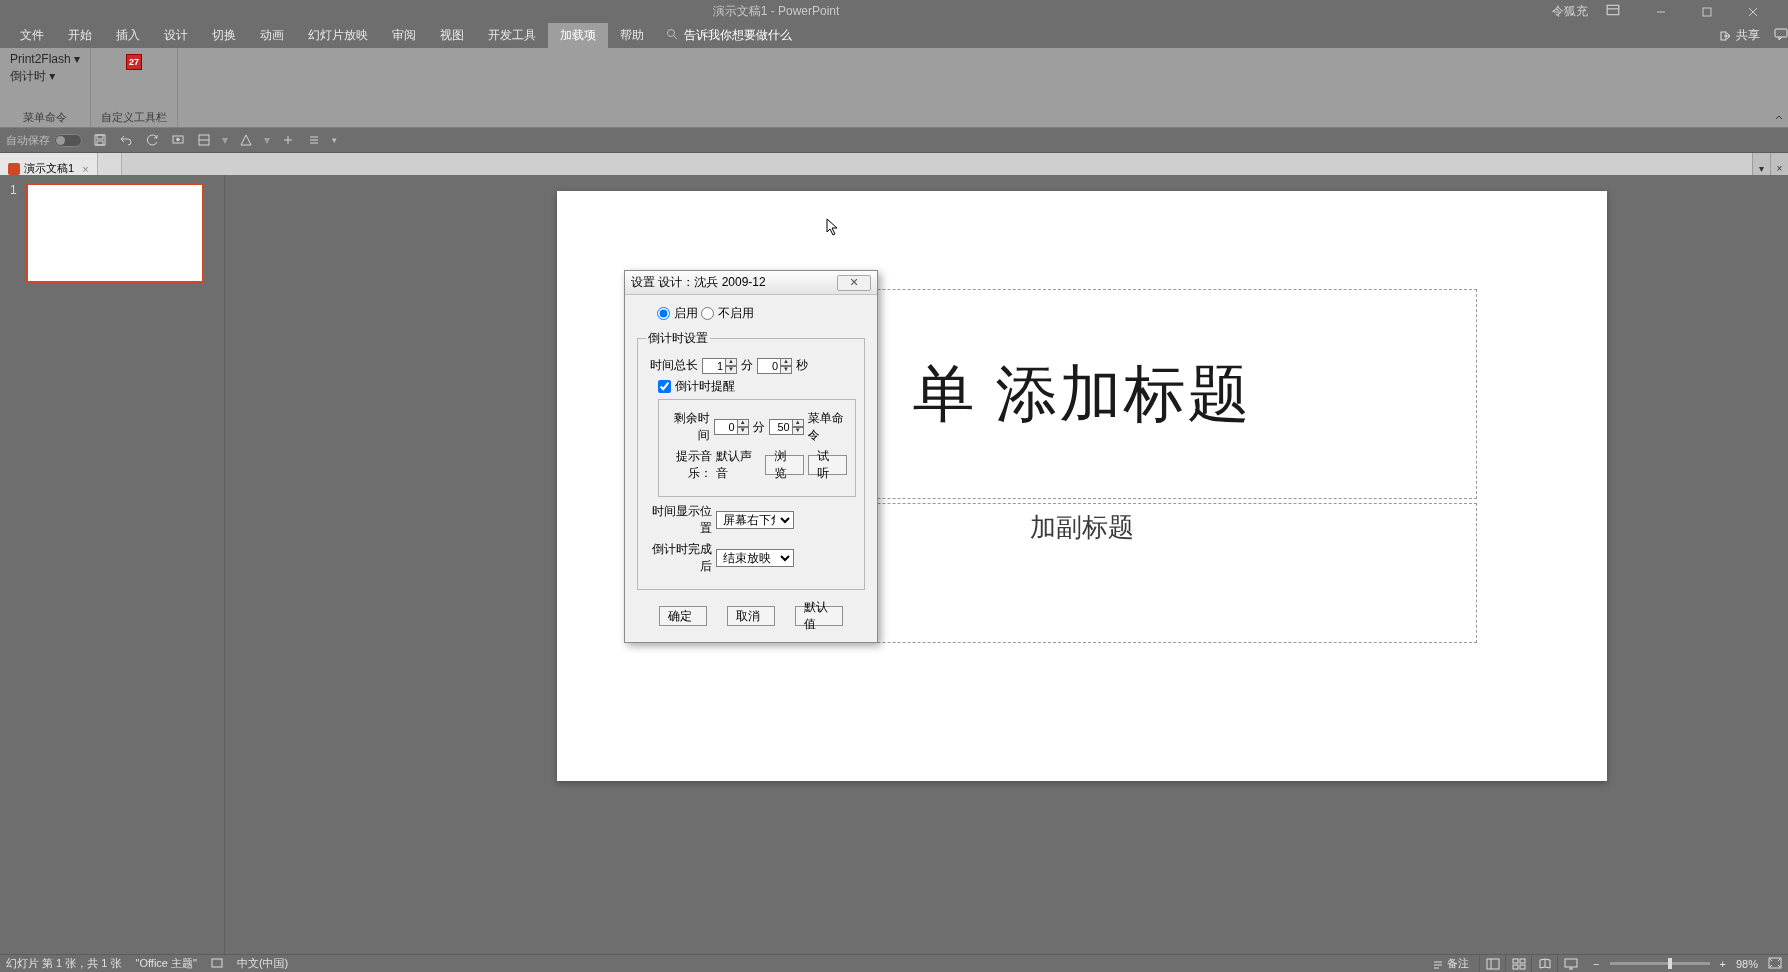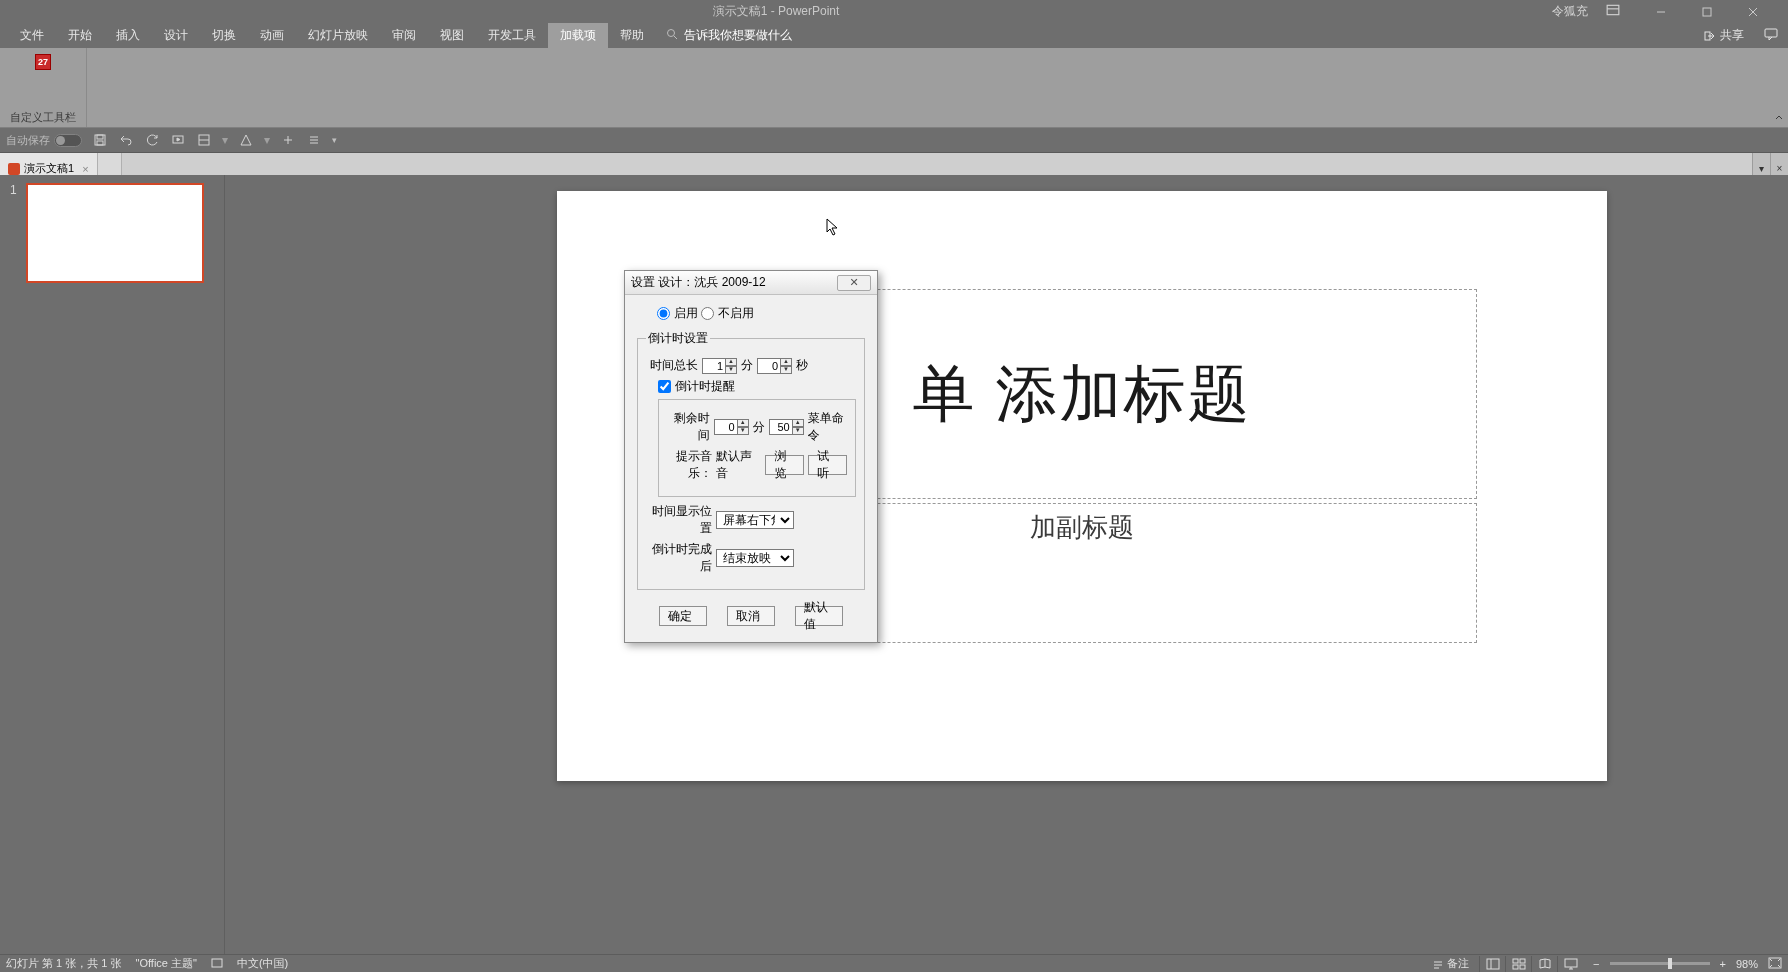--- a/index.html
+++ b/index.html
@@ -11,21 +11,21 @@
 .title-right { display: flex; align-items: center; gap: 18px; padding-right: 12px; }
 .win-controls { display: flex; gap: 0; }
 .win-btn { width: 46px; height: 23px; display: flex; align-items: center; justify-content: center; color: #c9c9c9; }
 .win-btn svg { width: 10px; height: 10px; }
 
 
 .ribbon-tabs { height: 25px; background: #6e6e6e; display: flex; align-items: stretch; padding-left: 8px; }
 .ribbon-tab { padding: 0 12px; display: flex; align-items: center; color: #e8e8e8; font-size: 12px; cursor: pointer; }
 .ribbon-tab.active { background: #9e9e9e; color: #fff; }
 .tell-me { display: flex; align-items: center; gap: 6px; margin-left: 10px; color: #ffffff; }
-.ribbon-right { margin-left: auto; display: flex; align-items: center; gap: 20px; padding-right: 10px; color: #e4e4e4; }
+.ribbon-right { margin-left: auto; display: flex; align-items: center; gap: 14px; color: #e4e4e4; }
 
 
 .ribbon-body { height: 80px; background: #9e9e9e; display: flex; border-bottom: 1px solid #808080; position: relative; }
 .ribbon-group { border-right: 1px solid #8a8a8a; padding: 4px 10px 2px 10px; display: flex; flex-direction: column; justify-content: space-between; }
 .ribbon-group .items { display: flex; flex-direction: column; gap: 2px; font-size: 12px; color: #2a2a2a; }
 .ribbon-group .label { font-size: 11px; color: #3a3a3a; text-align: center; }
 .ribbon-collapse { position: absolute; right: 4px; bottom: 2px; color: #3a3a3a; font-size: 10px; }
 .p2f-icon { width: 16px; height: 16px; background: #c92a2a; color: #fff; display: inline-flex; align-items: center; justify-content: center; font-size: 9px; font-weight: bold; border: 1px solid #900; }
 
 
@@ -152,20 +152,27 @@
       <span>共享</span>
     </span>
     <span><svg width="14" height="14" viewBox="0 0 14 14" fill="none" stroke="#e4e4e4">
           <rect x="1" y="2" width="12" height="8" rx="1"></rect>
           <path d="M5 10 L5 13 L8 10"></path>
         </svg></span>
   </div>
 </div>
 
 <div class="ribbon-body">
+  <div class="ribbon-group">
+    <div class="items">
+      <span>Print2Flash ▾</span>
+      <span>倒计时 ▾</span>
+    </div>
+    <div class="label">菜单命令</div>
+  </div>
   <div class="ribbon-group">
     <div class="items" style="align-items:center;padding-top:2px;">
       <span class="p2f-icon">27</span>
     </div>
     <div class="label">自定义工具栏</div>
   </div>
   <span class="ribbon-collapse">
     <svg width="10" height="10" viewBox="0 0 10 10" fill="none" stroke="#3a3a3a">
         <path d="M2 6 L5 3 L8 6"></path>
       </svg>

